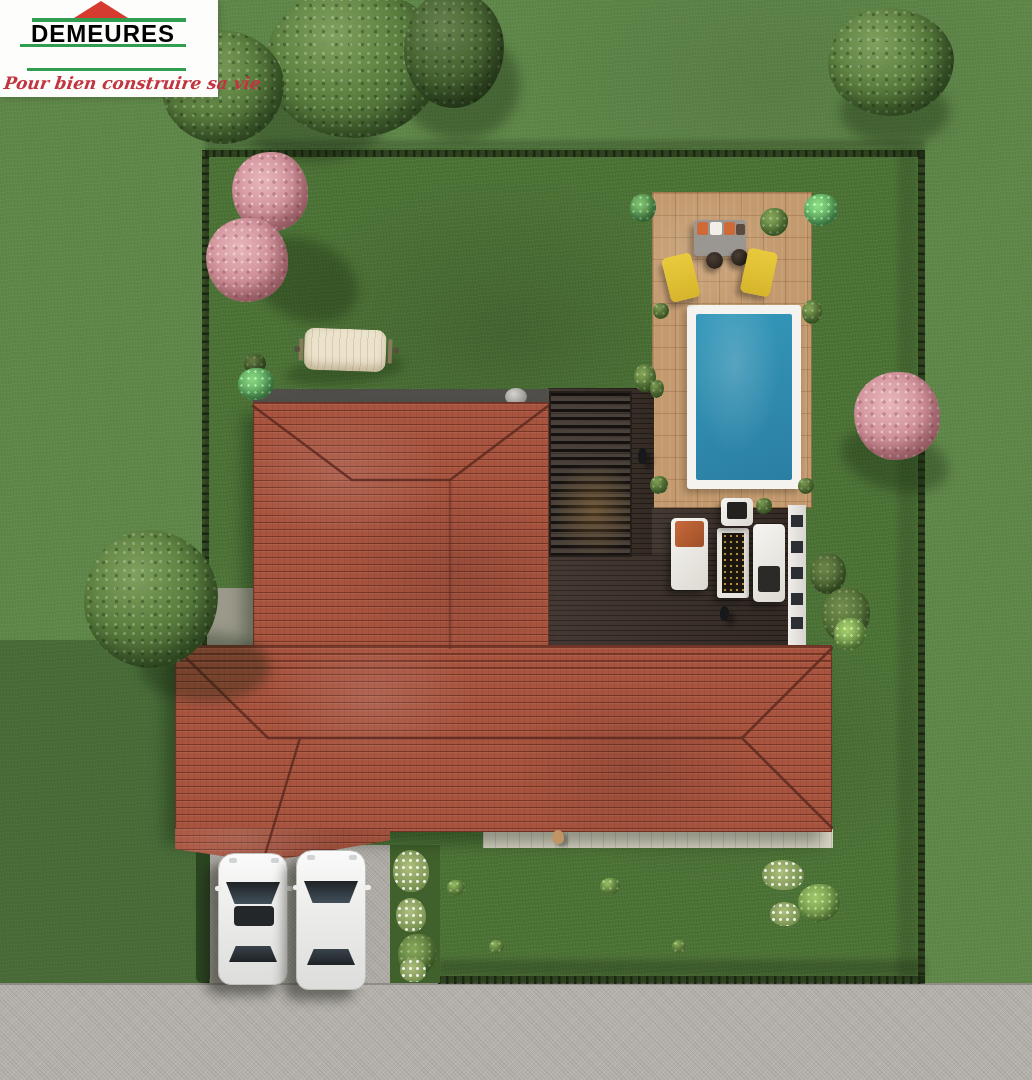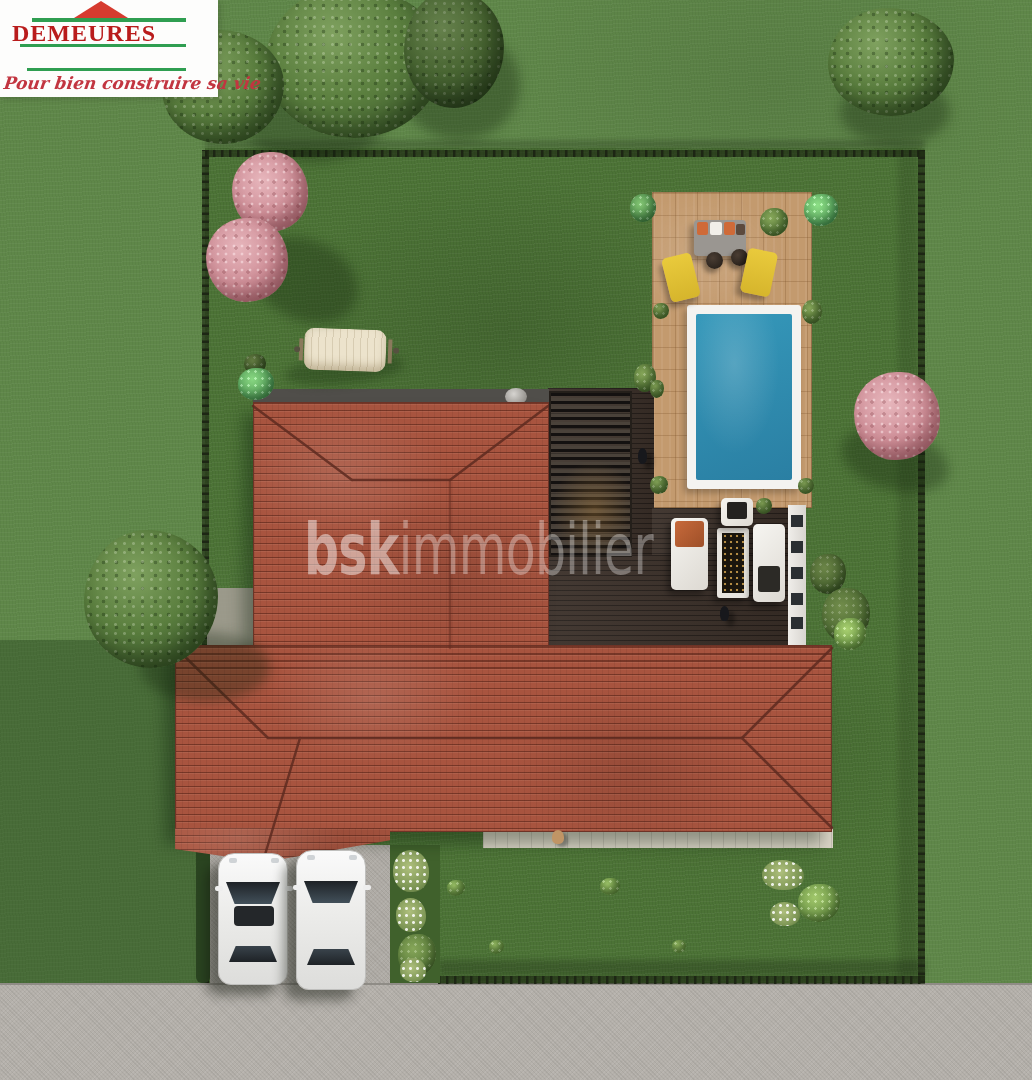--- a/index.html
+++ b/index.html
@@ -97,21 +97,21 @@
        background:linear-gradient(180deg,#fafafa 0%,#ececea 45%,#dddddb 100%);border:1px solid #bfbfbd;box-sizing:border-box;}
   .car .ws{position:absolute;left:7px;right:7px;height:22px;background:linear-gradient(180deg,#1e2226,#42505a);
        clip-path:polygon(0 0,100% 0,84% 100%,16% 100%);}
   .car .rw{position:absolute;left:10px;right:10px;height:16px;background:linear-gradient(180deg,#39434b,#1e2226);
        clip-path:polygon(14% 0,86% 0,100% 100%,0 100%);}
   .car .mir{position:absolute;width:8px;height:5px;background:#eee;border-radius:2px;}
   .wm-text{color:rgba(255,255,255,.40);font-size:72px;letter-spacing:-1px;transform:scaleX(.68);transform-origin:left center;white-space:nowrap;}
   .wm-text .b{font-weight:700;color:rgba(255,255,255,.47);}
   .wm-text .l{font-weight:400;color:rgba(255,255,255,.33);}
   #logo{background:#fdfdfc;box-shadow:2px 2px 6px rgba(0,0,0,.15);}
-  .logo-line{color:#b91c1c;font-weight:bold;text-align:left;font-family:Liberation Serif, serif;}
+  .logo-line{color:#000000;font-weight:bold;text-align:center;font-family:Liberation Sans, sans-serif;}
   .greenbar{background:#2f9e51;}
   .tagline{color:#c23540;font-style:italic;font-weight:600;font-family:"DejaVu Serif","Liberation Serif",serif;
            transform:skewX(-8deg);white-space:nowrap;}
 </style>
 </head>
 <body>
 
 <div id="stage">
 
   <div class="a gravel" style="left:0;top:983px;width:1032px;height:97px;border-top:2px solid #8f8c86;"></div>
@@ -264,27 +264,20 @@
   </div>
   <div class="a car" style="left:296px;top:850px;width:70px;height:140px;">
     <div class="a" style="left:10px;top:4px;width:8px;height:5px;background:#cfd3d6;border-radius:2px;"></div>
     <div class="a" style="left:52px;top:4px;width:8px;height:5px;background:#cfd3d6;border-radius:2px;"></div>
     <div class="ws" style="top:30px;"></div>
     <div class="rw" style="top:98px;"></div>
     <div class="mir" style="left:-4px;top:34px;"></div>
     <div class="mir" style="left:66px;top:34px;"></div>
   </div>
 
-  <div class="a" style="left:288px;top:494px;width:520px;height:110px;display:flex;align-items:center;gap:16px;pointer-events:none;">
-    <svg width="100" height="100" viewBox="0 0 100 100">
-      <circle cx="50" cy="50" r="42" fill="none" stroke="rgba(255,255,255,.38)" stroke-width="7"></circle>
-      <path d="M32 56 L50 40 L68 56 L68 68 L56 68" fill="none" stroke="rgba(255,255,255,.38)" stroke-width="7" stroke-linecap="round" stroke-linejoin="round"></path>
-    </svg>
-    <div class="wm-text"><span class="b">bsk</span><span class="l">immobilier</span></div>
-  </div>
 
   <div id="logo" class="a" style="left:0;top:0;width:218px;height:97px;">
     <div class="a" style="left:74px;top:1px;width:0;height:0;border-left:27px solid transparent;border-right:27px solid transparent;border-bottom:17px solid #d63b2f;"></div>
     <div class="a greenbar" style="left:32px;top:18px;width:154px;height:4px;"></div>
     <div class="a logo-line" style="left:12px;top:20px;width:182px;font-size:24px;letter-spacing:1px;">DEMEURES</div>
     <div class="a greenbar" style="left:20px;top:44px;width:166px;height:3px;"></div>
     <div class="a greenbar" style="left:27px;top:68px;width:159px;height:3px;"></div>
     <div class="a tagline" style="left:4px;top:73px;font-size:17px;">Pour bien construire sa vie</div>
   </div>
 

